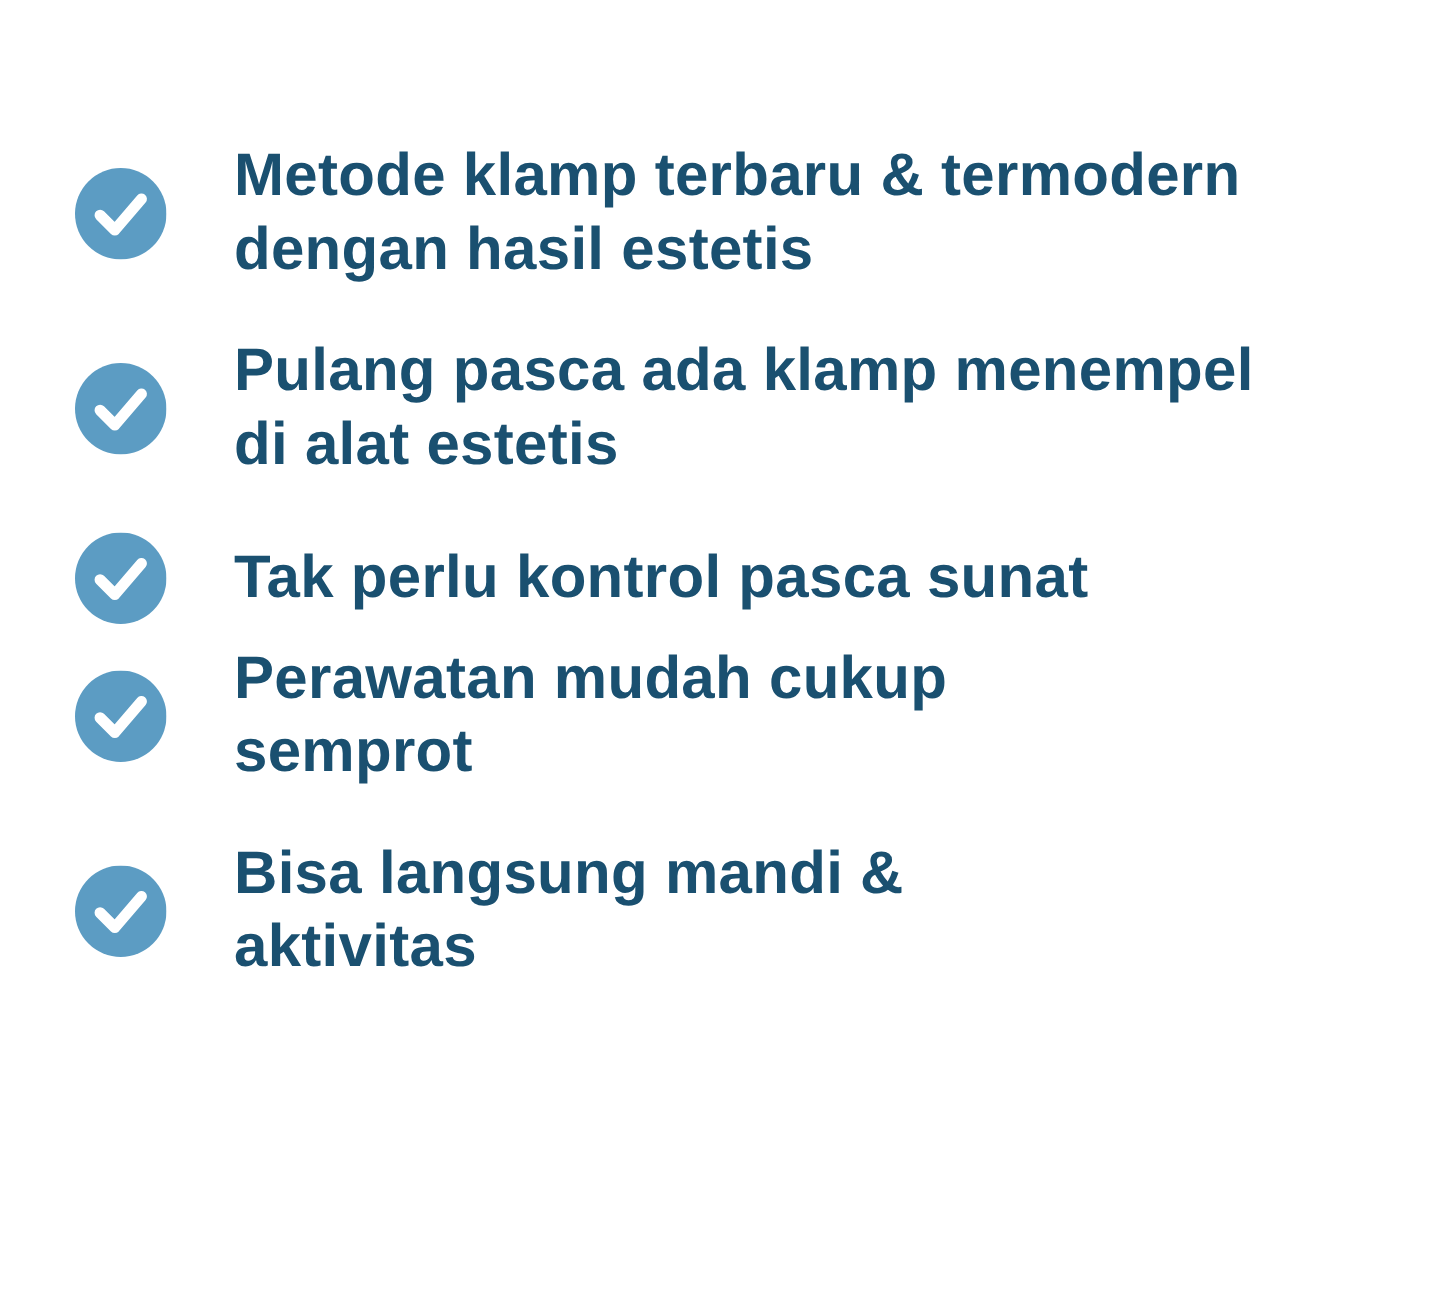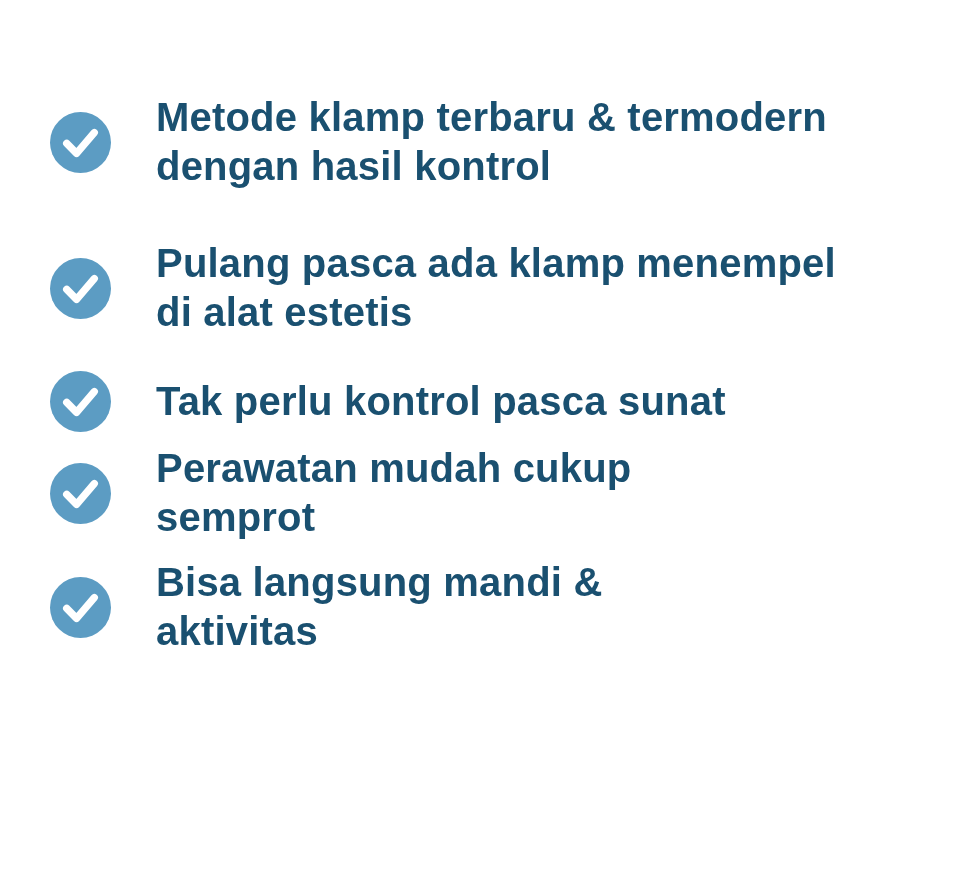--- a/index.html
+++ b/index.html
@@ -14,24 +14,24 @@
     font-family:"Liberation Sans", sans-serif;
   }
   .checklist{
     padding:93px 40px 0 50px;
   }
   .check-item{
     display:flex;
     align-items:center;
     gap:45px;
   }
-  .check-item.m1{margin-bottom:48px;}
+  .check-item.m1{margin-bottom:32px;}
   .check-item.m2{margin-bottom:34px;}
   .check-item.m3{margin-bottom:12px;}
-  .check-item.m4{margin-bottom:16px;}
+  .check-item.m4{margin-bottom:32px;}
   .check-item.m5{margin-bottom:31px;}
   .icon-wrap{
     flex:0 0 auto;
     width:61px;
     height:61px;
     display:block;
   }
   .icon-wrap svg{display:block;width:61px;height:61px;}
   .check-circle{fill:var(--circle);}
   .check-path{
@@ -57,21 +57,21 @@
 
   <div class="check-item m1">
     <span class="icon-wrap">
       <svg viewBox="0 0 62 62" aria-hidden="true">
         <circle class="check-circle" cx="31" cy="31" r="31"></circle>
         <path class="check-path" d="M17 32 L27 42 L45 21"></path>
       </svg>
     </span>
     <div class="item-text">
       <span class="line">Metode klamp terbaru &amp; termodern</span>
-      <span class="line">dengan hasil kontrol</span>
+      <span class="line">dengan hasil estetis</span>
     </div>
   </div>
 
   <div class="check-item m2">
     <span class="icon-wrap">
       <svg viewBox="0 0 62 62" aria-hidden="true">
         <circle class="check-circle" cx="31" cy="31" r="31"></circle>
         <path class="check-path" d="M17 32 L27 42 L45 21"></path>
       </svg>
     </span>

